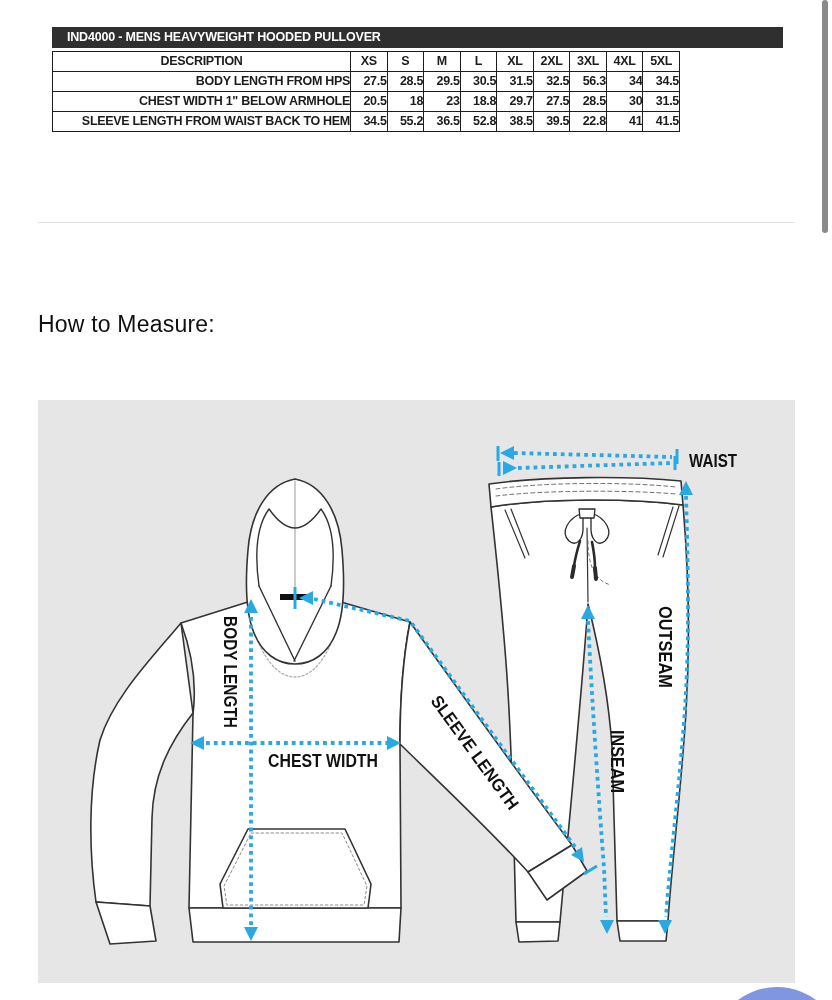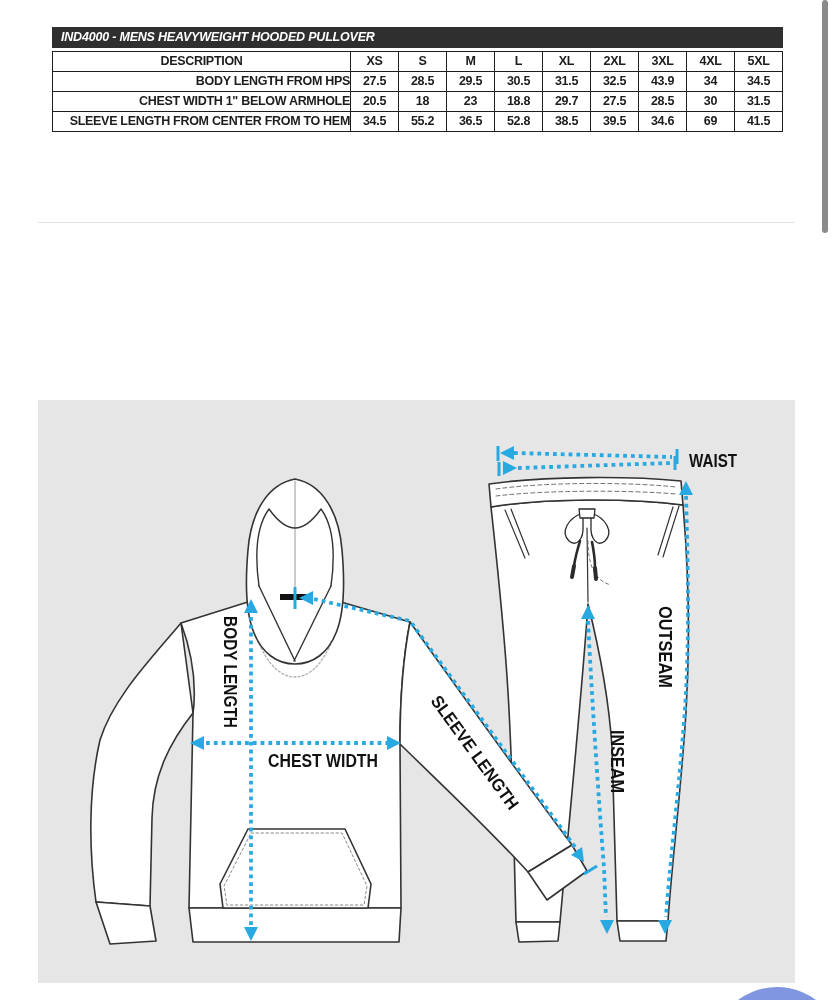--- a/index.html
+++ b/index.html
@@ -2,29 +2,29 @@
 <html><head>
 <meta charset="utf-8">
 <style>
   html,body{margin:0;padding:0;}
   #page{position:relative;width:832px;height:1000px;background:#ffffff;overflow:hidden;
         font-family:"Liberation Sans",sans-serif;}
 
   
   .chart-wrap{position:absolute;left:52px;top:27px;width:731px;}
   .chart-titlebar{background:#2f2f2f;color:#ffffff;height:21px;line-height:21px;
-        font-size:12.5px;font-weight:700;letter-spacing:-0.2px;padding-left:9px;
-        box-sizing:border-box;font-style:italic;}
-  table.size-table{border-collapse:collapse;width:731px;margin-top:3px;table-layout:fixed;}
+        font-size:12.5px;font-weight:700;letter-spacing:-0.2px;padding-left:15px;
+        box-sizing:border-box;}
+  table.size-table{border-collapse:collapse;width:628px;margin-top:3px;table-layout:fixed;}
   table.size-table td,table.size-table th{border:1.5px solid #1d1d1d;height:19px;
         font-size:12.5px;font-weight:700;color:#1c1c1c;letter-spacing:-0.3px;
         padding:0;line-height:1;background:#ffffff;}
   table.size-table th{text-align:center;}
   td.desc{ text-align:right;padding-left:5px;}
-  td.num{ text-align:center;}
+  td.num{ text-align:right;}
   col.c-desc{width:298px;}
 
   
   .divider{position:absolute;left:38px;top:222px;width:757px;height:1px;background:#e2e2e2;}
   .h2m-heading{position:absolute;left:38px;top:311px;font-size:23px;font-weight:400;
         color:#111111;letter-spacing:0.2px;}
 
   
   .panel{position:absolute;left:38px;top:400px;width:757px;height:583px;}
 
@@ -71,53 +71,54 @@
         <th>5XL</th>
       </tr>
       <tr>
         <td class="desc">BODY LENGTH FROM HPS</td>
         <td class="num">27.5</td>
         <td class="num">28.5</td>
         <td class="num">29.5</td>
         <td class="num">30.5</td>
         <td class="num">31.5</td>
         <td class="num">32.5</td>
-        <td class="num">43.9</td>
+        <td class="num">56.3</td>
         <td class="num">34</td>
         <td class="num">34.5</td>
       </tr>
       <tr>
         <td class="desc">CHEST WIDTH 1" BELOW ARMHOLE</td>
         <td class="num">20.5</td>
         <td class="num">18</td>
         <td class="num">23</td>
         <td class="num">18.8</td>
         <td class="num">29.7</td>
         <td class="num">27.5</td>
         <td class="num">28.5</td>
         <td class="num">30</td>
         <td class="num">31.5</td>
       </tr>
       <tr>
-        <td class="desc">SLEEVE LENGTH FROM CENTER FROM TO HEM</td>
+        <td class="desc">SLEEVE LENGTH FROM WAIST BACK TO HEM</td>
         <td class="num">34.5</td>
         <td class="num">55.2</td>
         <td class="num">36.5</td>
         <td class="num">52.8</td>
         <td class="num">38.5</td>
         <td class="num">39.5</td>
-        <td class="num">34.6</td>
-        <td class="num">69</td>
+        <td class="num">22.8</td>
+        <td class="num">41</td>
         <td class="num">41.5</td>
       </tr>
     </tbody>
       </table>
   </div>
 
   <div class="divider"></div>
+  <div class="h2m-heading">How to Measure:</div>
 
   <svg class="panel" viewBox="0 0 757 583" width="757" height="583">
     <rect x="0" y="0" width="757" height="583" fill="#E6E6E6"></rect>
 
     <g transform="translate(-38,-400)" stroke-linejoin="round" stroke-linecap="round">
 
       <g fill="#ffffff" stroke="#333333" stroke-width="1.6">
 
         <path d="M491,507 C497,562 504,625 508,692 C513,775 514,852 516,922
                  L560,922 C570,812 582,692 588,604

